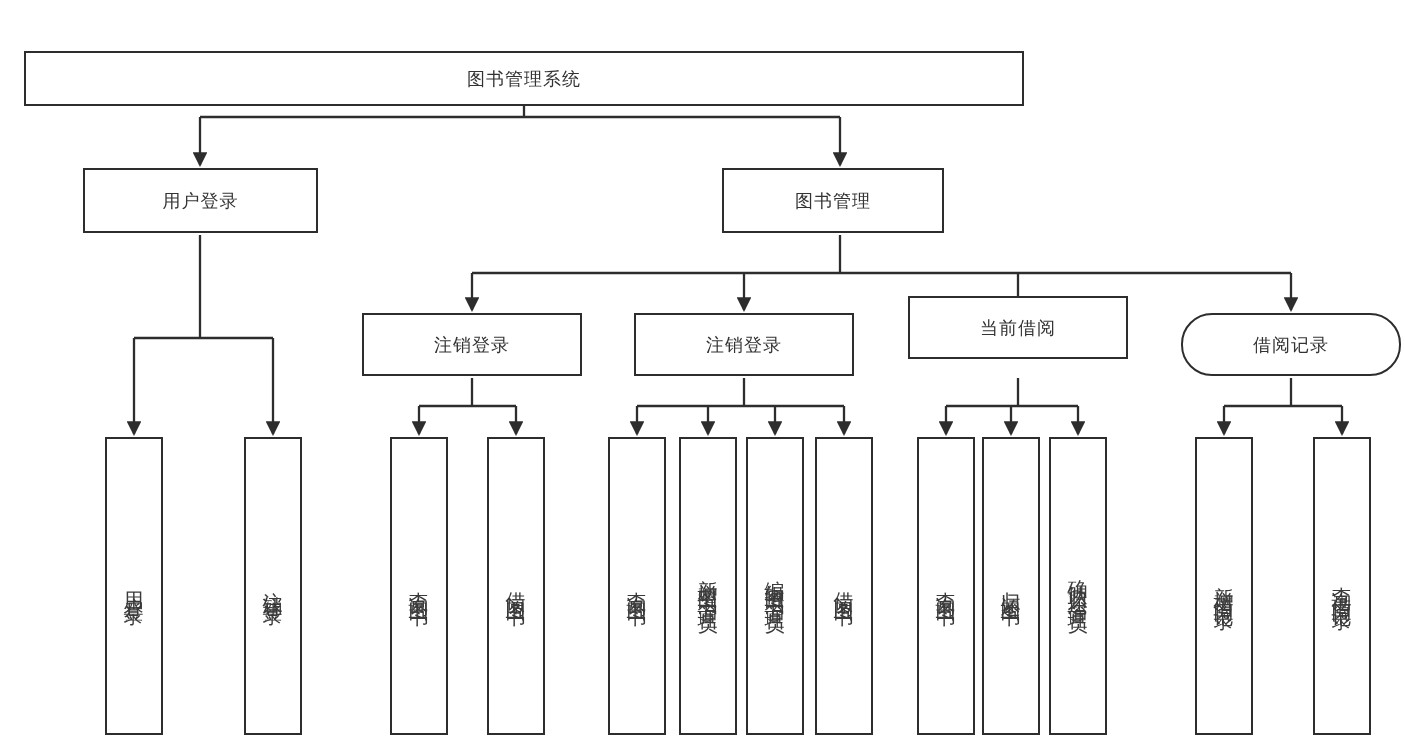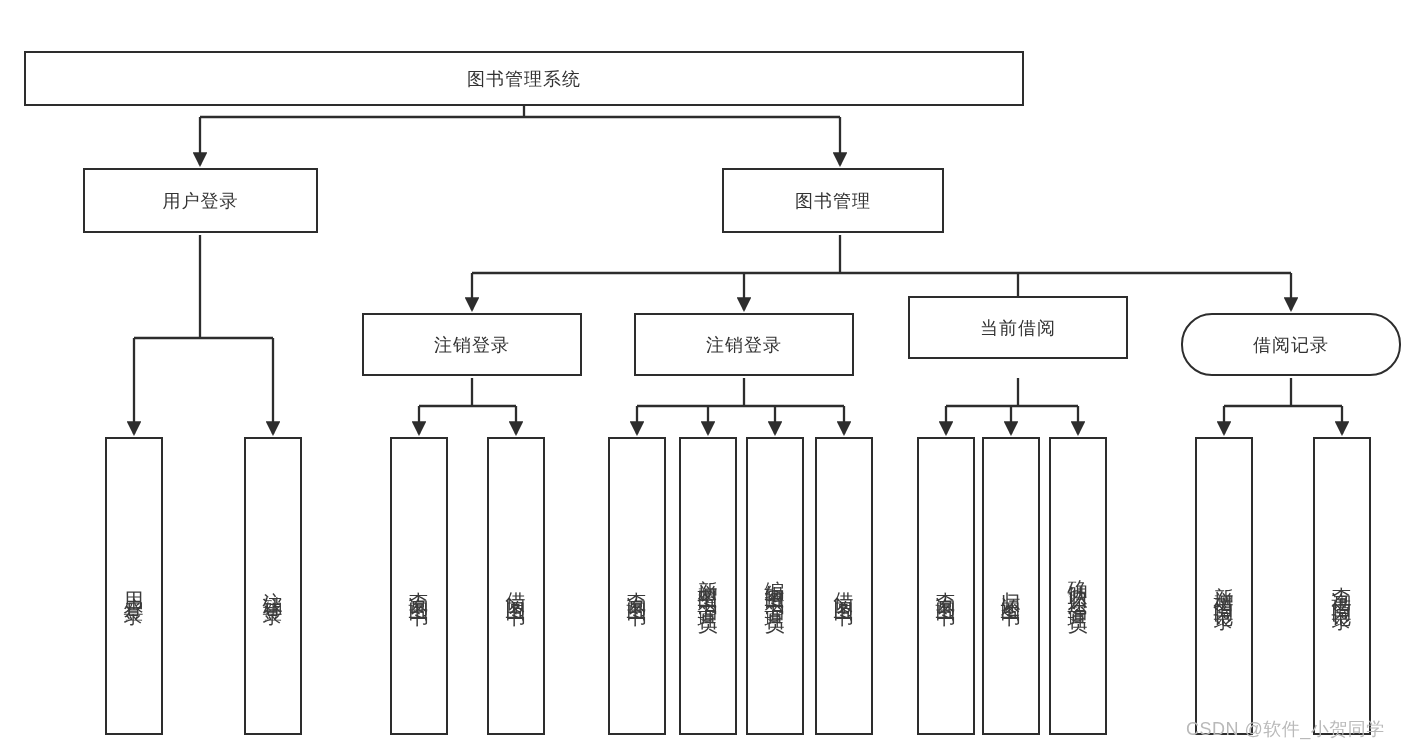--- a/index.html
+++ b/index.html
@@ -127,15 +127,14 @@
     <span>确认归还（管理员）</span>
   </div>
 
   <div class="node leaf" style="left:1195px;top:437px;width:58px;height:298px;">
     <span>新增借阅记录</span>
   </div>
   <div class="node leaf" style="left:1313px;top:437px;width:58px;height:298px;">
     <span>查询借阅记录</span>
   </div>
 
-  <div class="watermark">CSDN @软件_小贺同学</div>
 
 </div>
 
 </body></html>

